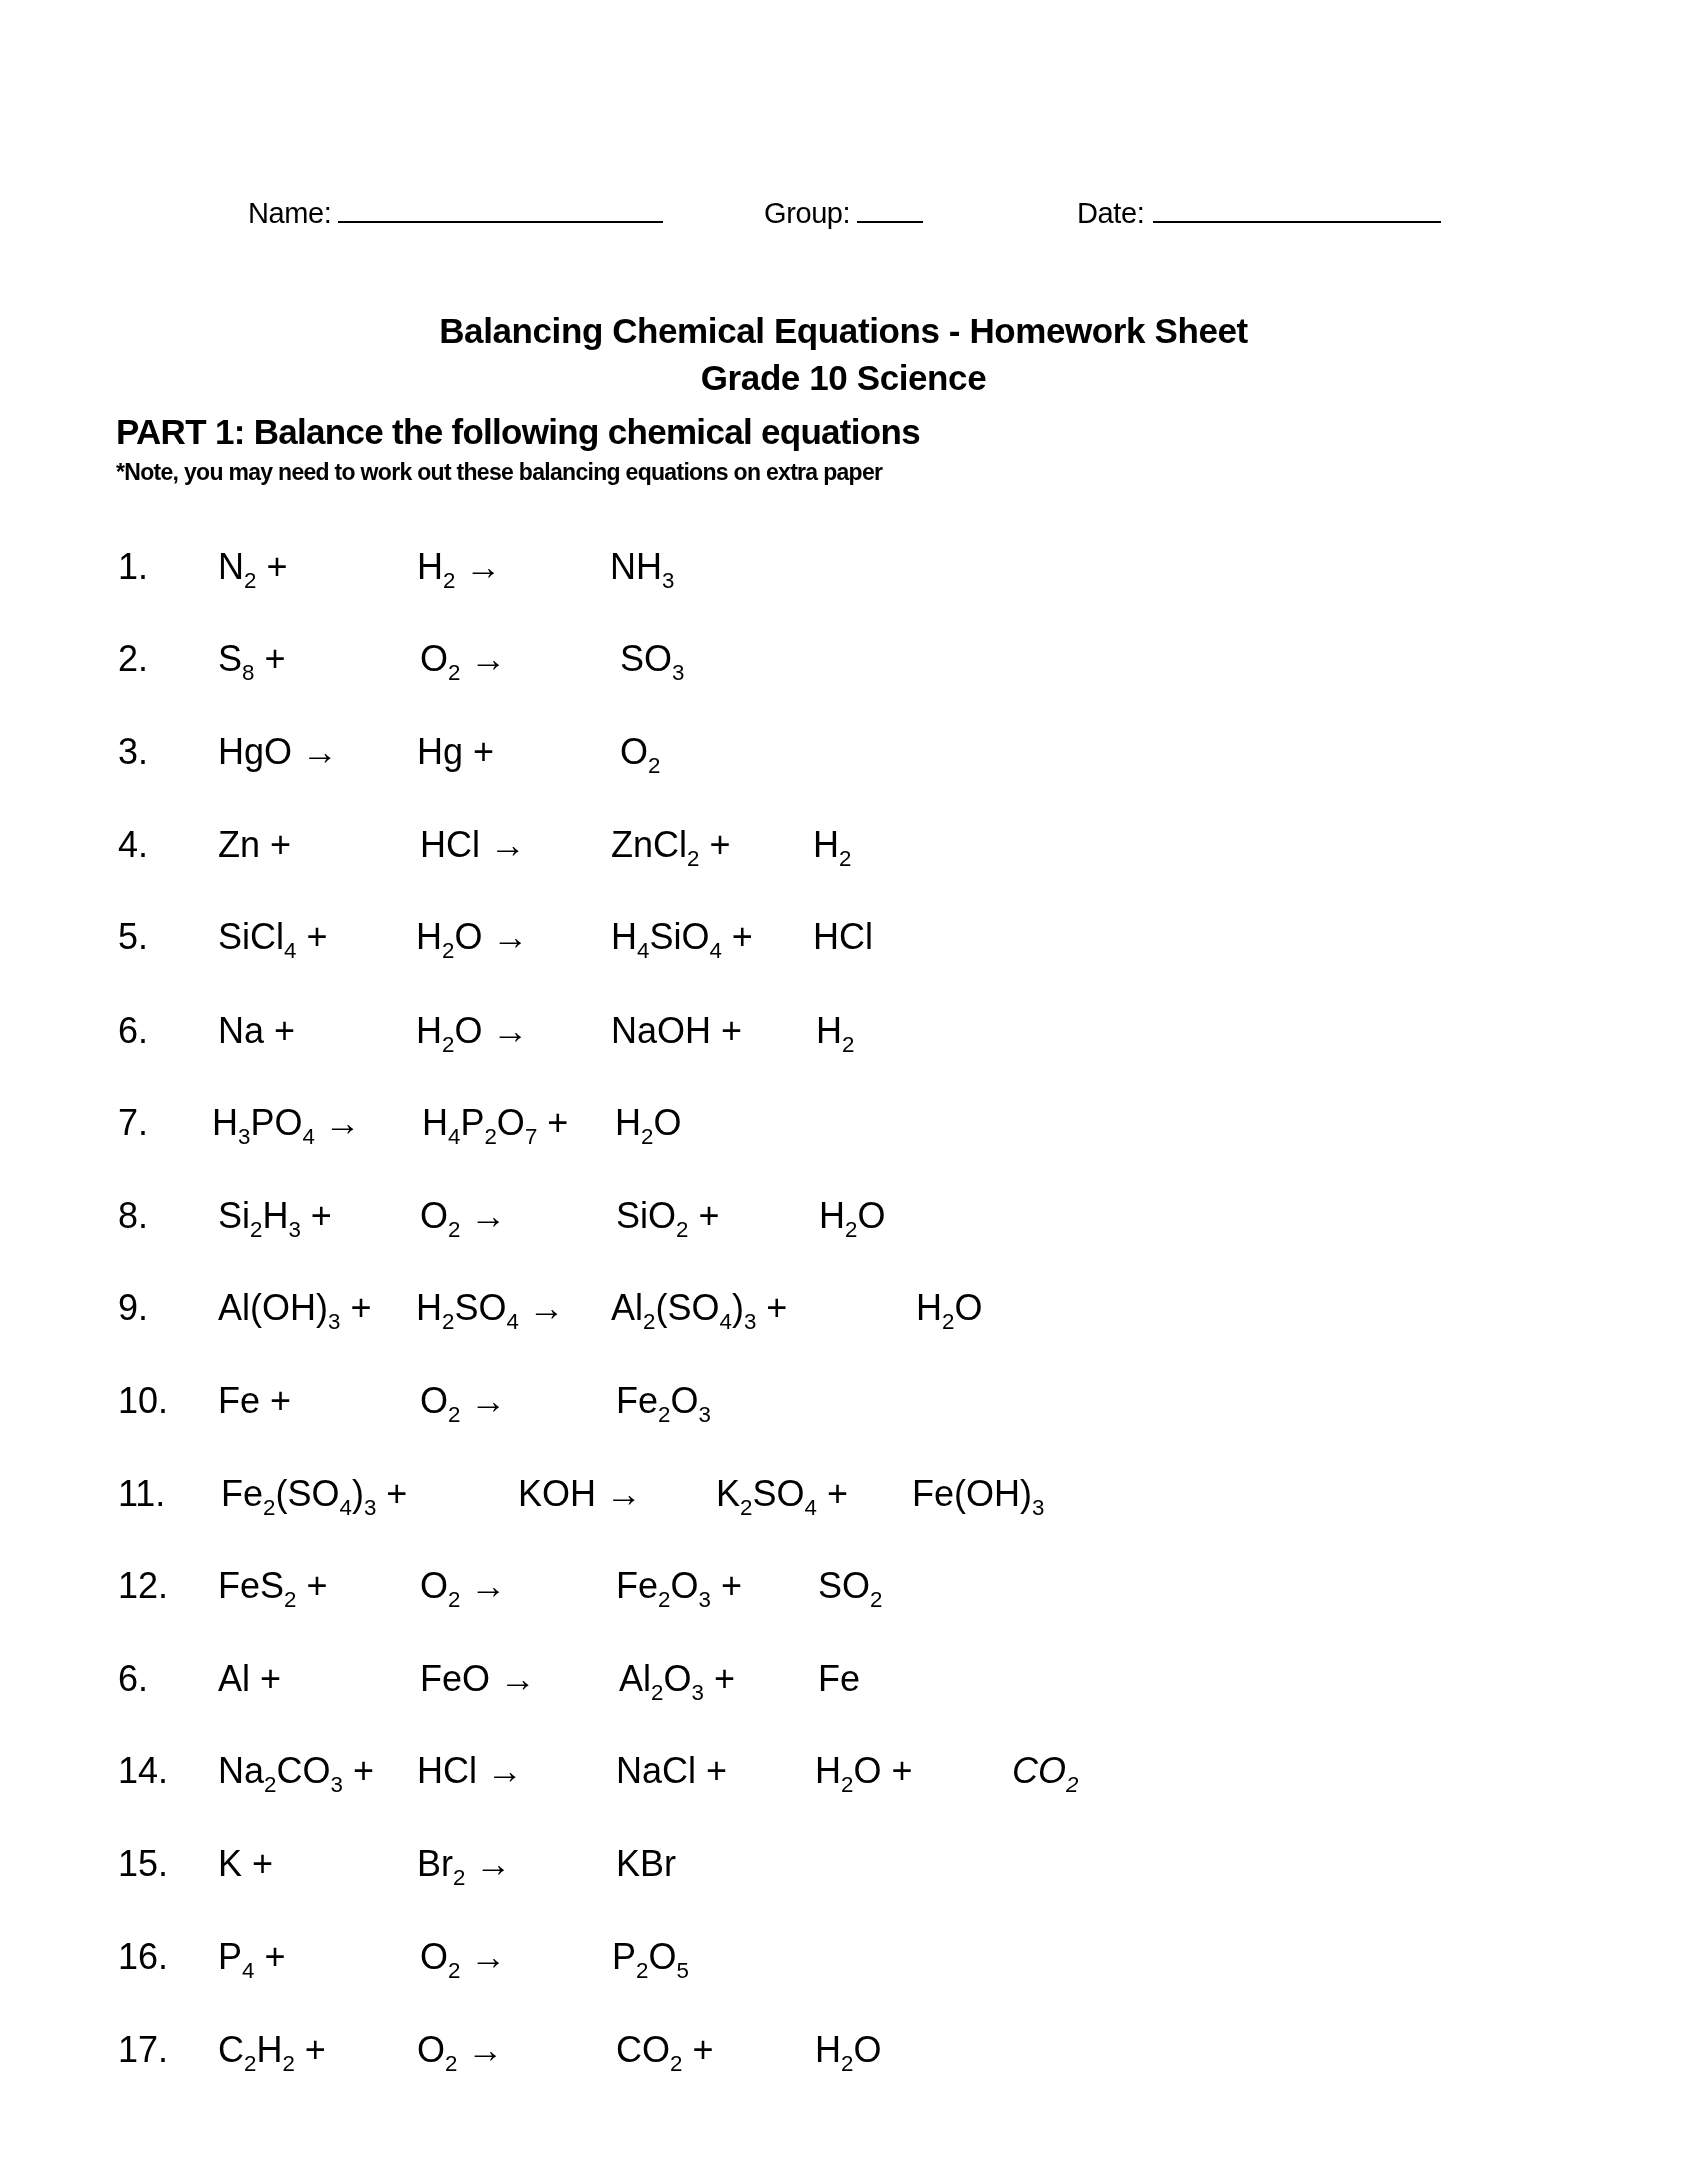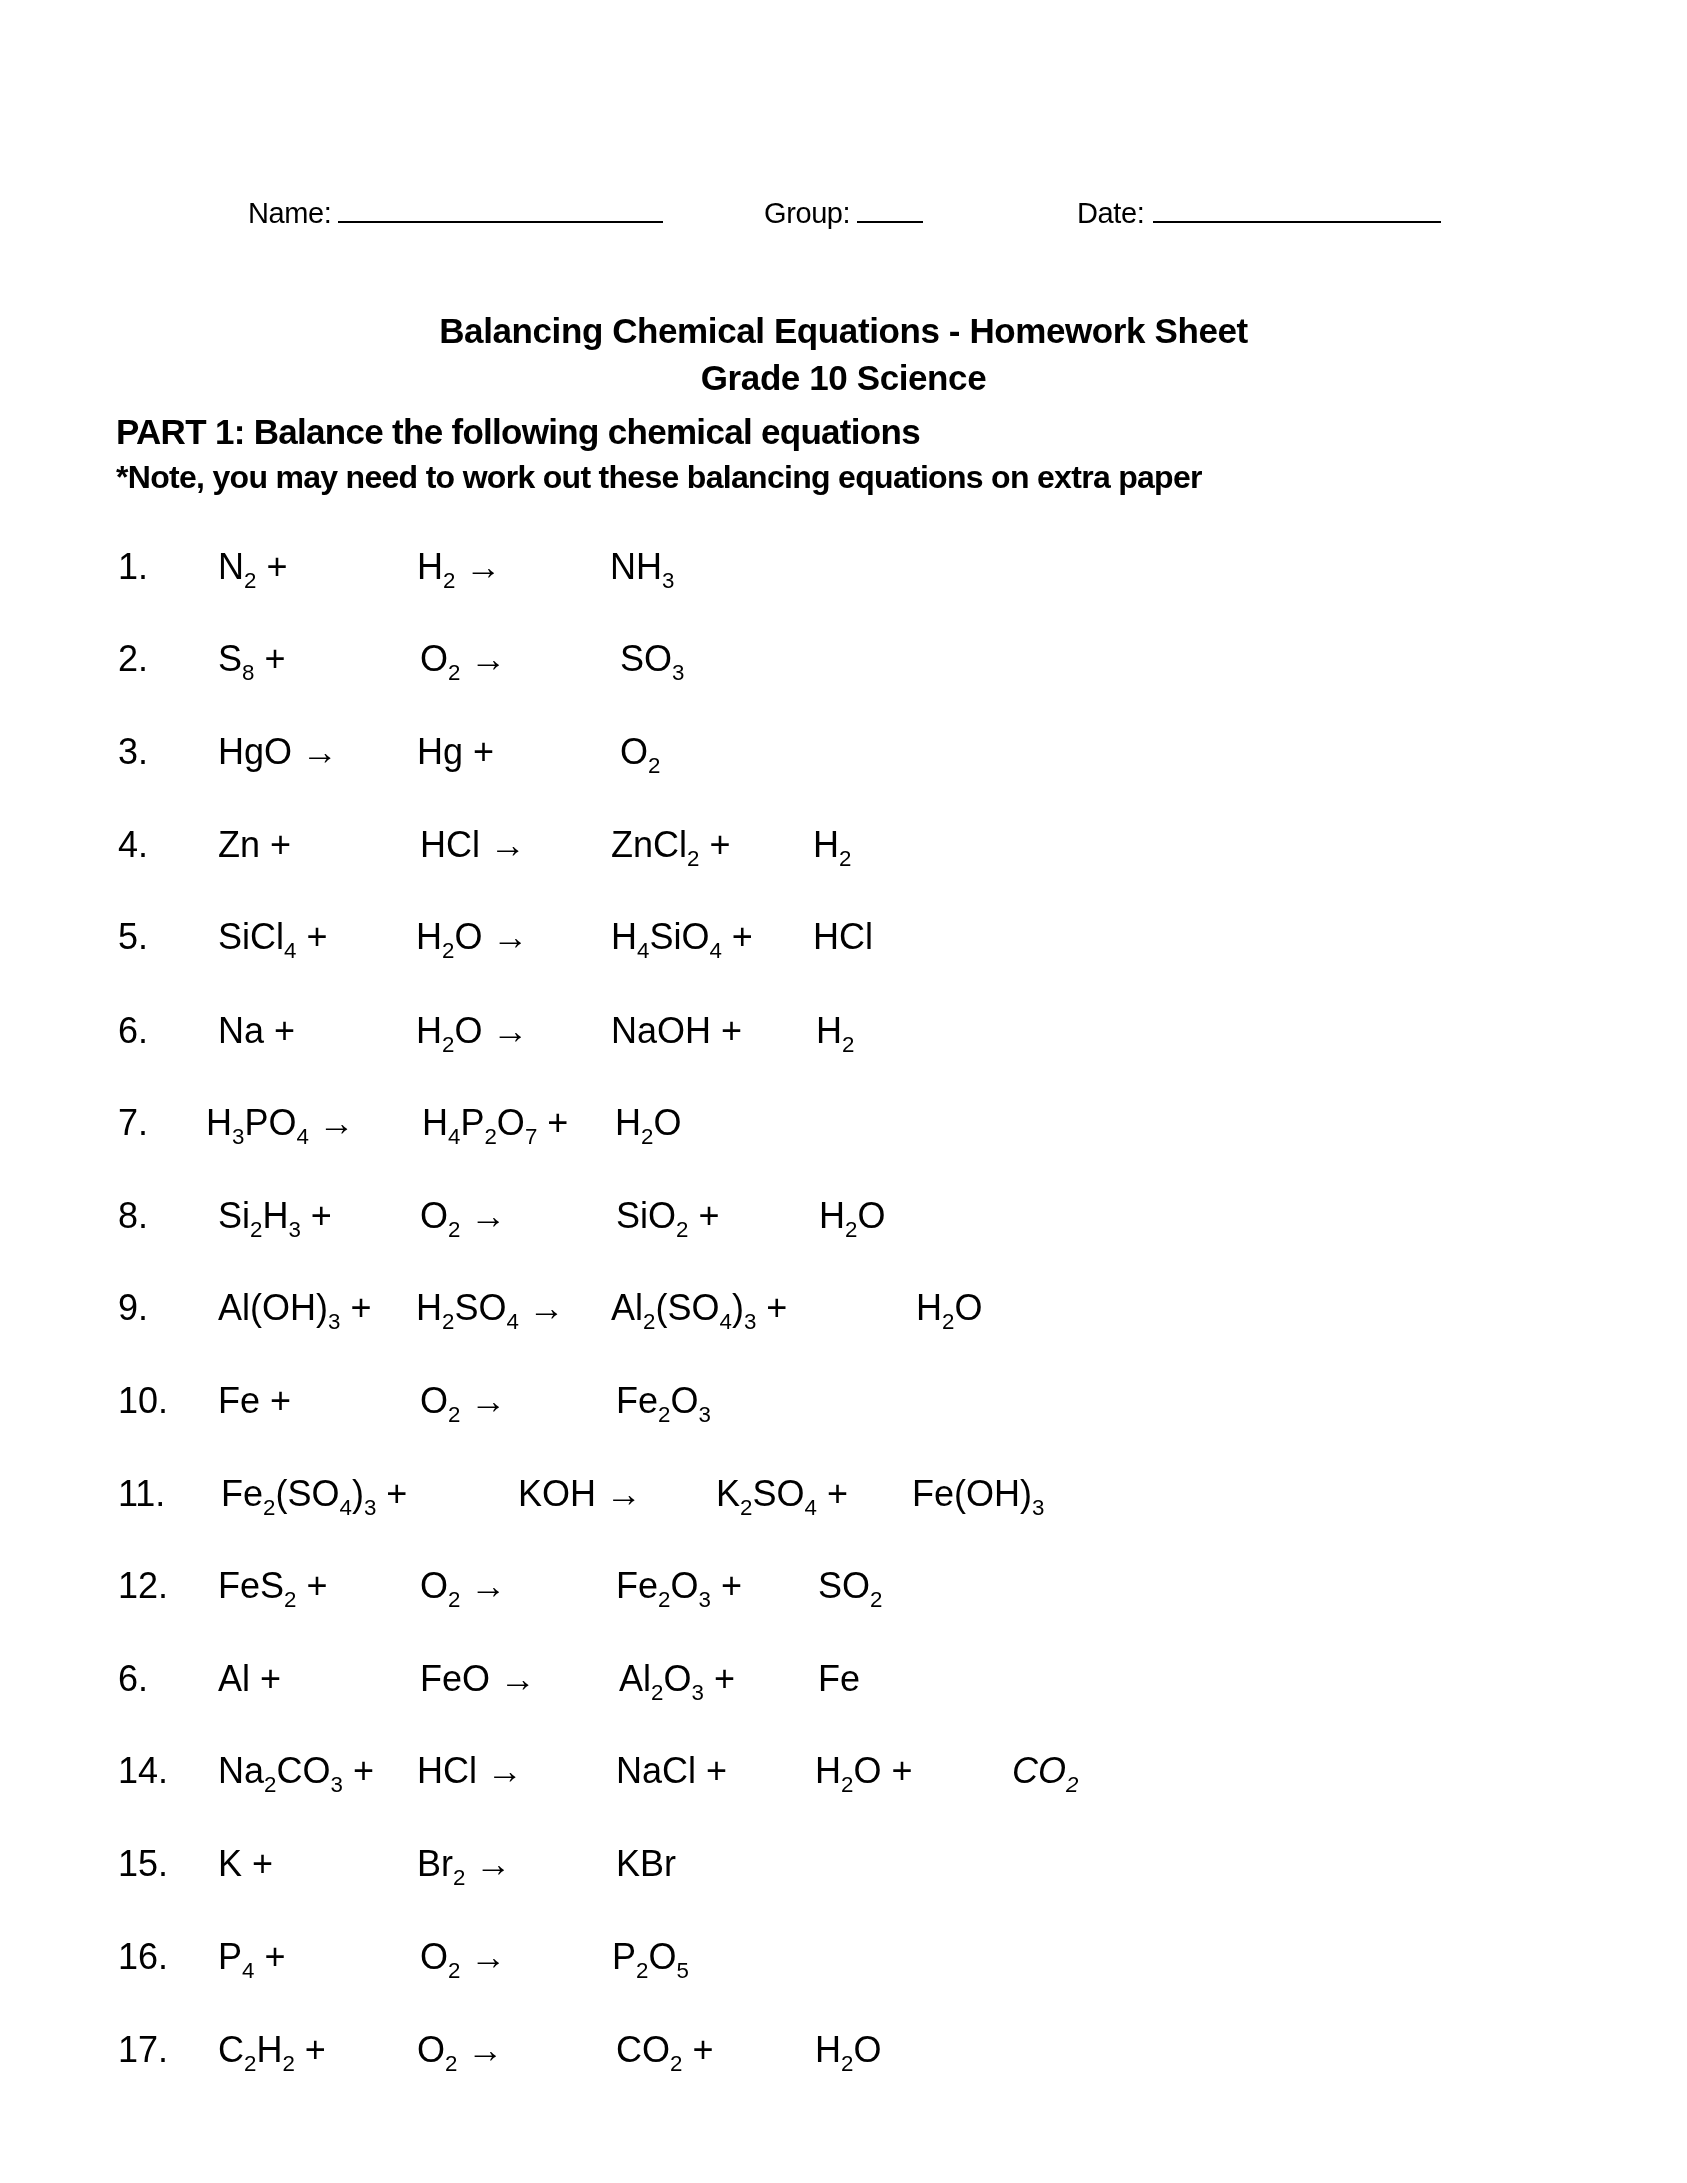--- a/index.html
+++ b/index.html
@@ -31,21 +31,21 @@
     line-height: 47px; letter-spacing: -0.4px; margin-top: 36px;
   }
 
   
   .part-heading {
     position: absolute; left: 116px; top: 412px;
     font-size: 35px; font-weight: bold; letter-spacing: -0.7px; white-space: nowrap;
   }
   .note-line {
     position: absolute; left: 116px; top: 459px;
-    font-size: 32px; font-weight: bold; letter-spacing: -0.7px; white-space: nowrap;
+    font-size: 23px; font-weight: bold; letter-spacing: -0.7px; white-space: nowrap;
   }
 
   
   .eq-list { position: absolute; left: 0; top: 0; width: 100%; height: 100%; }
   .eq-row { position: absolute; left: 0; width: 100%; height: 56px; font-size: 36px; line-height: 1.15; }
   .eq-num  { position: absolute; left: 118px; top: 0; }
   .eq-term { position: absolute; top: 0; white-space: nowrap; }
   .eq-term.italic { font-style: italic; }
   .eq-term sub {
     font-size: 0.62em;
@@ -113,21 +113,21 @@
       </div>
       <div class="eq-row" style="top: 1010px;">
         <span class="eq-num">6.</span>
         <span class="eq-term" style="left: 218px;">Na +</span>
         <span class="eq-term" style="left: 416px;">H<sub>2</sub>O →</span>
         <span class="eq-term" style="left: 611px;">NaOH +</span>
         <span class="eq-term" style="left: 816px;">H<sub>2</sub></span>
       </div>
       <div class="eq-row" style="top: 1102px;">
         <span class="eq-num">7.</span>
-        <span class="eq-term" style="left: 206px;">H<sub>3</sub>PO<sub>4</sub> →</span>
+        <span class="eq-term" style="left: 212px;">H<sub>3</sub>PO<sub>4</sub> →</span>
         <span class="eq-term" style="left: 422px;">H<sub>4</sub>P<sub>2</sub>O<sub>7</sub> +</span>
         <span class="eq-term" style="left: 615px;">H<sub>2</sub>O</span>
       </div>
       <div class="eq-row" style="top: 1195px;">
         <span class="eq-num">8.</span>
         <span class="eq-term" style="left: 218px;">Si<sub>2</sub>H<sub>3</sub> +</span>
         <span class="eq-term" style="left: 420px;">O<sub>2</sub> →</span>
         <span class="eq-term" style="left: 616px;">SiO<sub>2</sub> +</span>
         <span class="eq-term" style="left: 819px;">H<sub>2</sub>O</span>
       </div>

